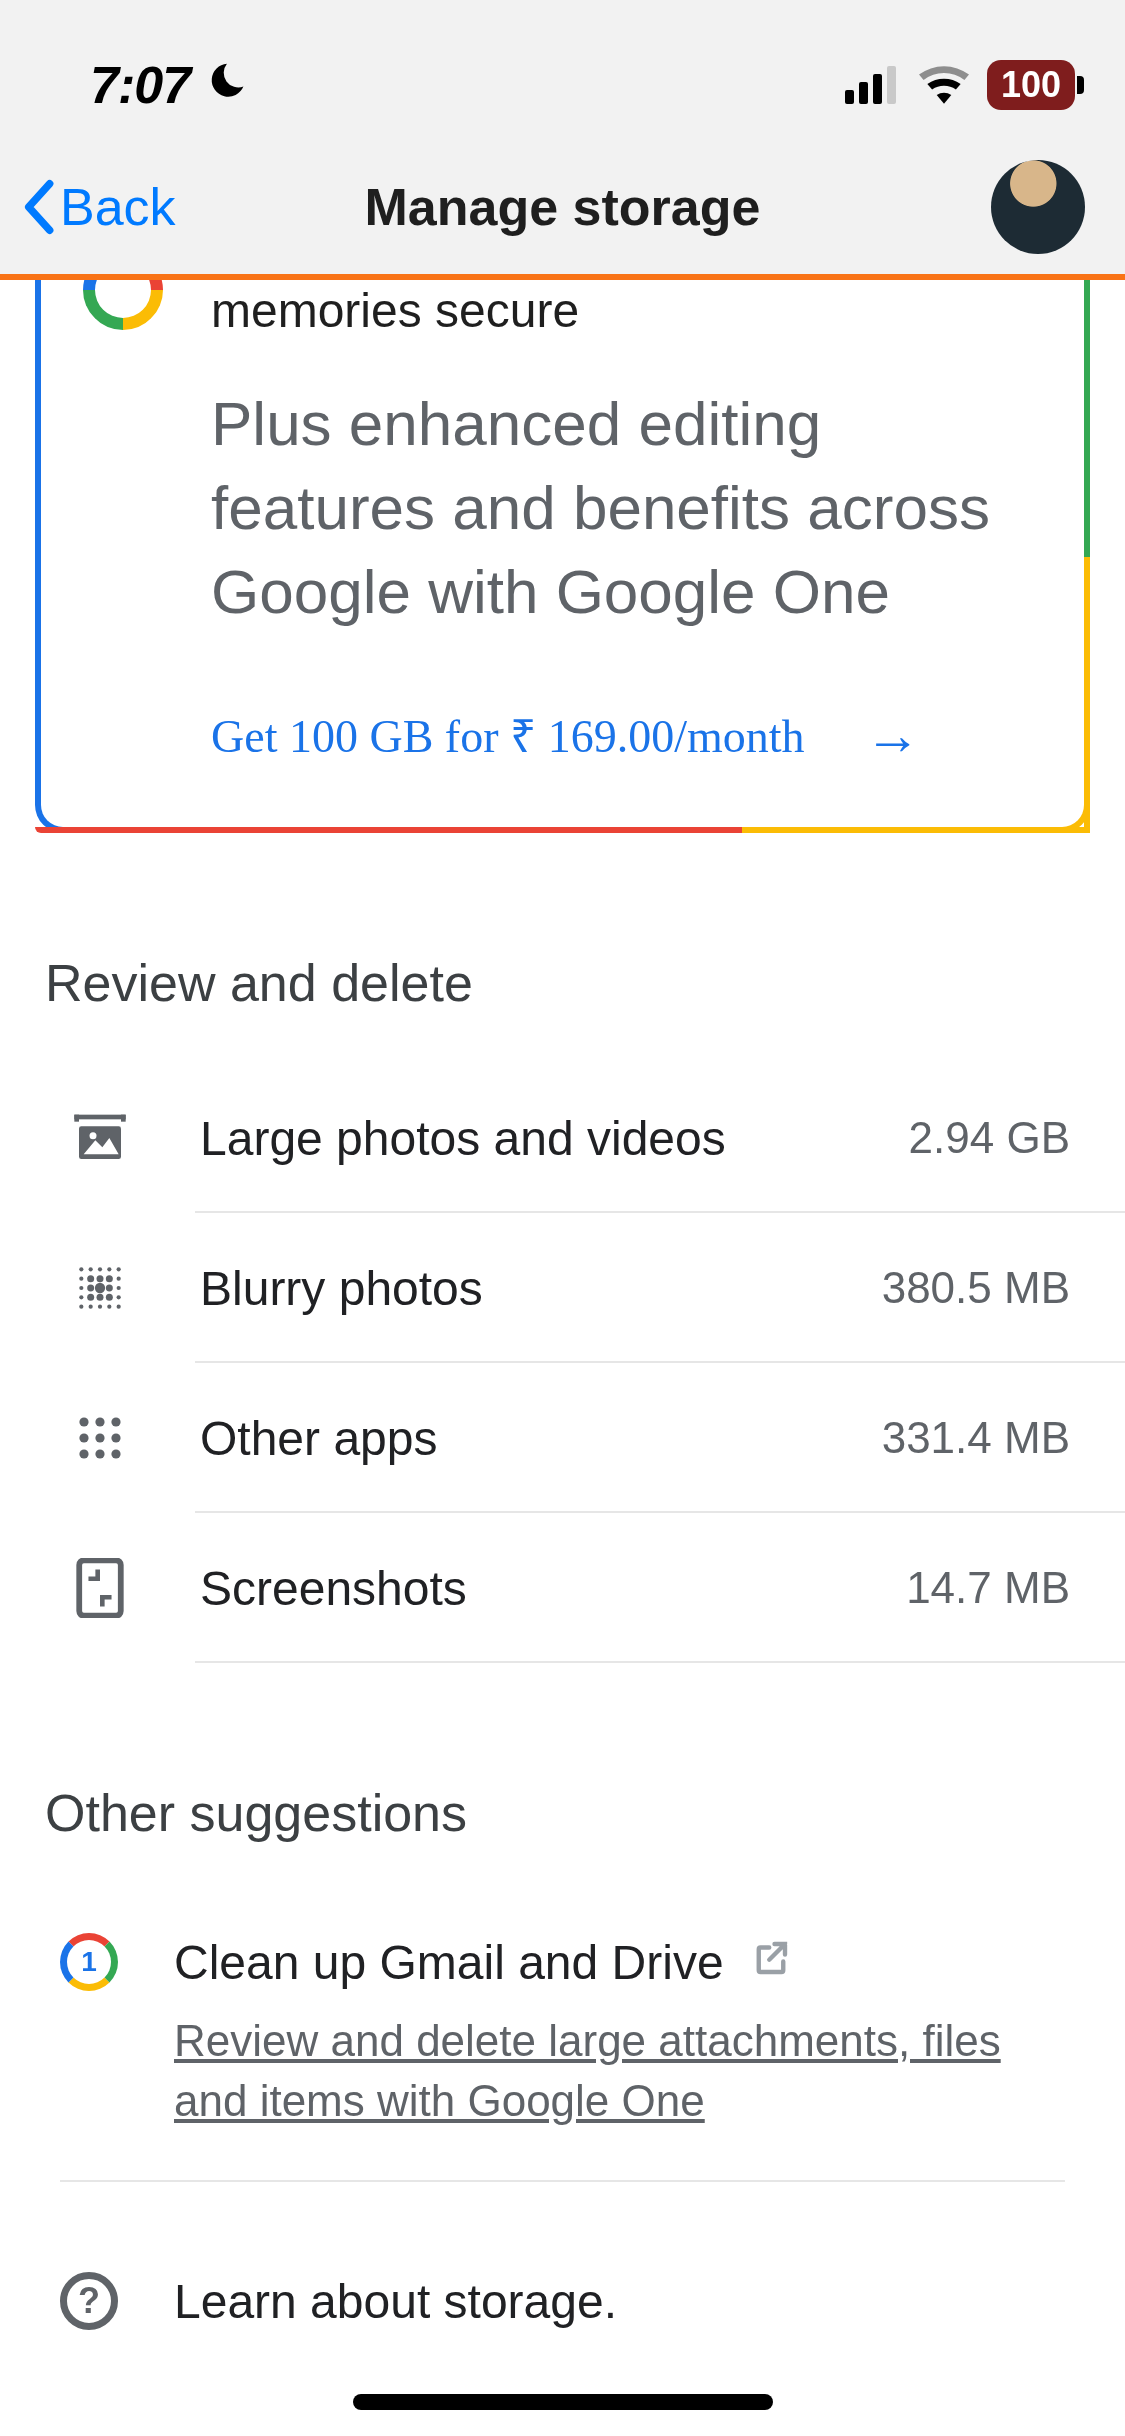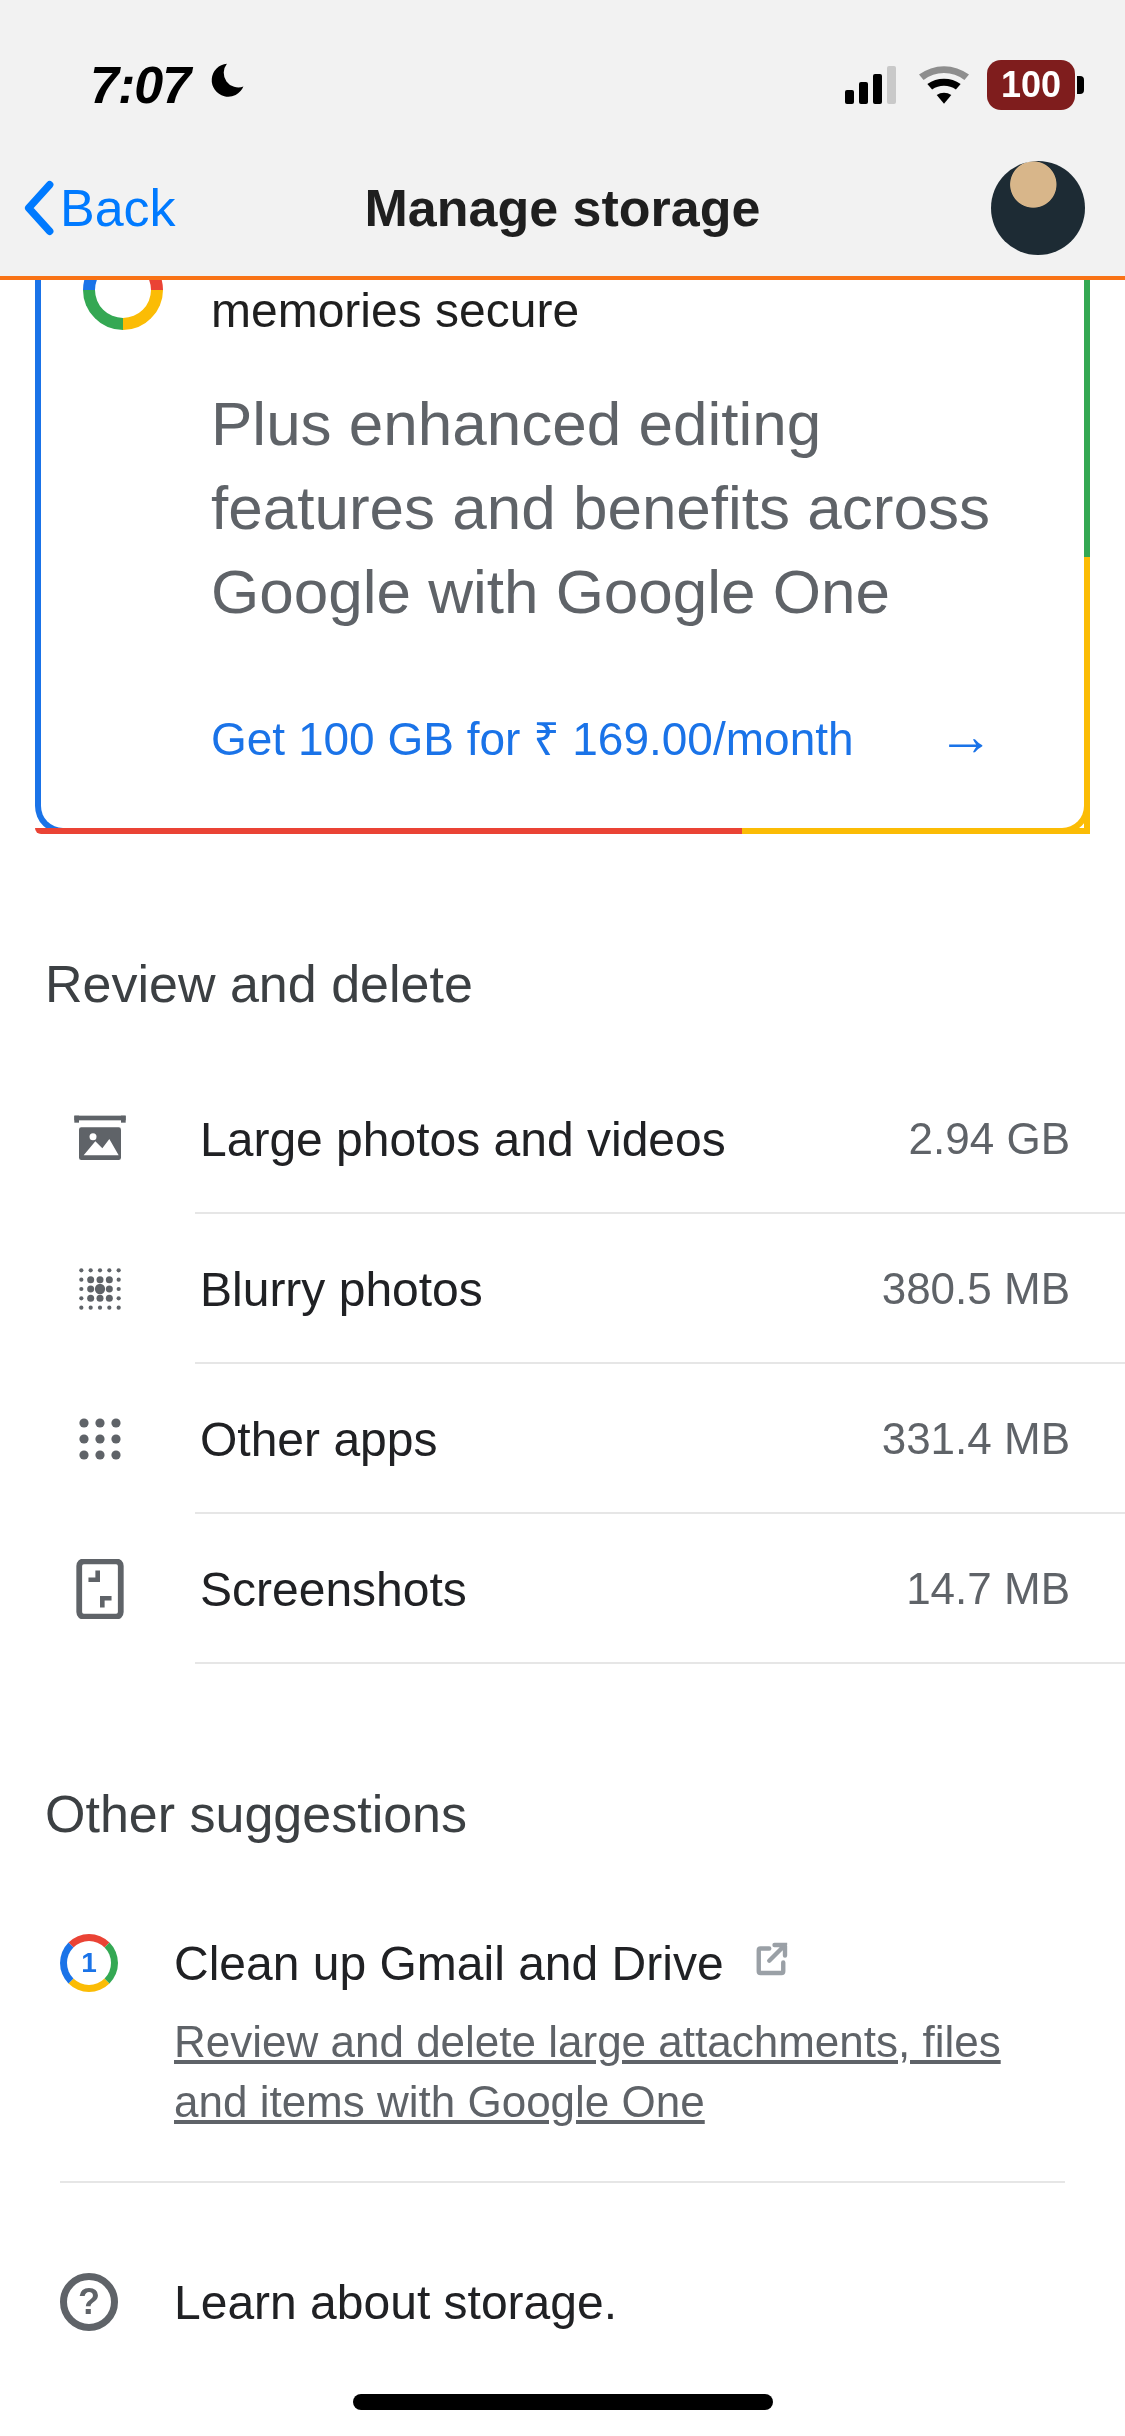--- a/index.html
+++ b/index.html
@@ -62,21 +62,21 @@
     width: 7px;
     height: 18px;
     background: #000;
     border-radius: 0 4px 4px 0;
   }
 
   
   .nav-header {
     height: 140px;
     background: #f2f2f2;
-    border-bottom: 4px solid #f97316;
+    border-bottom: 6px solid #f97316;
     position: relative;
     display: flex;
     align-items: center;
     justify-content: center;
   }
   .back-btn {
     position: absolute;
     left: 20px;
     display: flex;
     align-items: center;
@@ -176,22 +176,23 @@
     font-size: 62px;
     color: #5f6368;
     line-height: 1.35;
   }
   .promo-cta {
     margin-top: 70px;
     font-size: 46px;
     font-weight: 500;
     color: #1a73e8;
     display: flex;
-    align-items: flex-end;
-    gap: 84px;
+    align-items: flex-start;
+    gap: 60px;
+    font-family: Liberation Serif, serif;
   }
   .promo-cta .arrow { font-size: 56px; font-weight: 400; }
 
   
   .section-title {
     font-size: 52px;
     color: #3c4043;
     margin: 120px 45px 50px 45px;
   }
 

